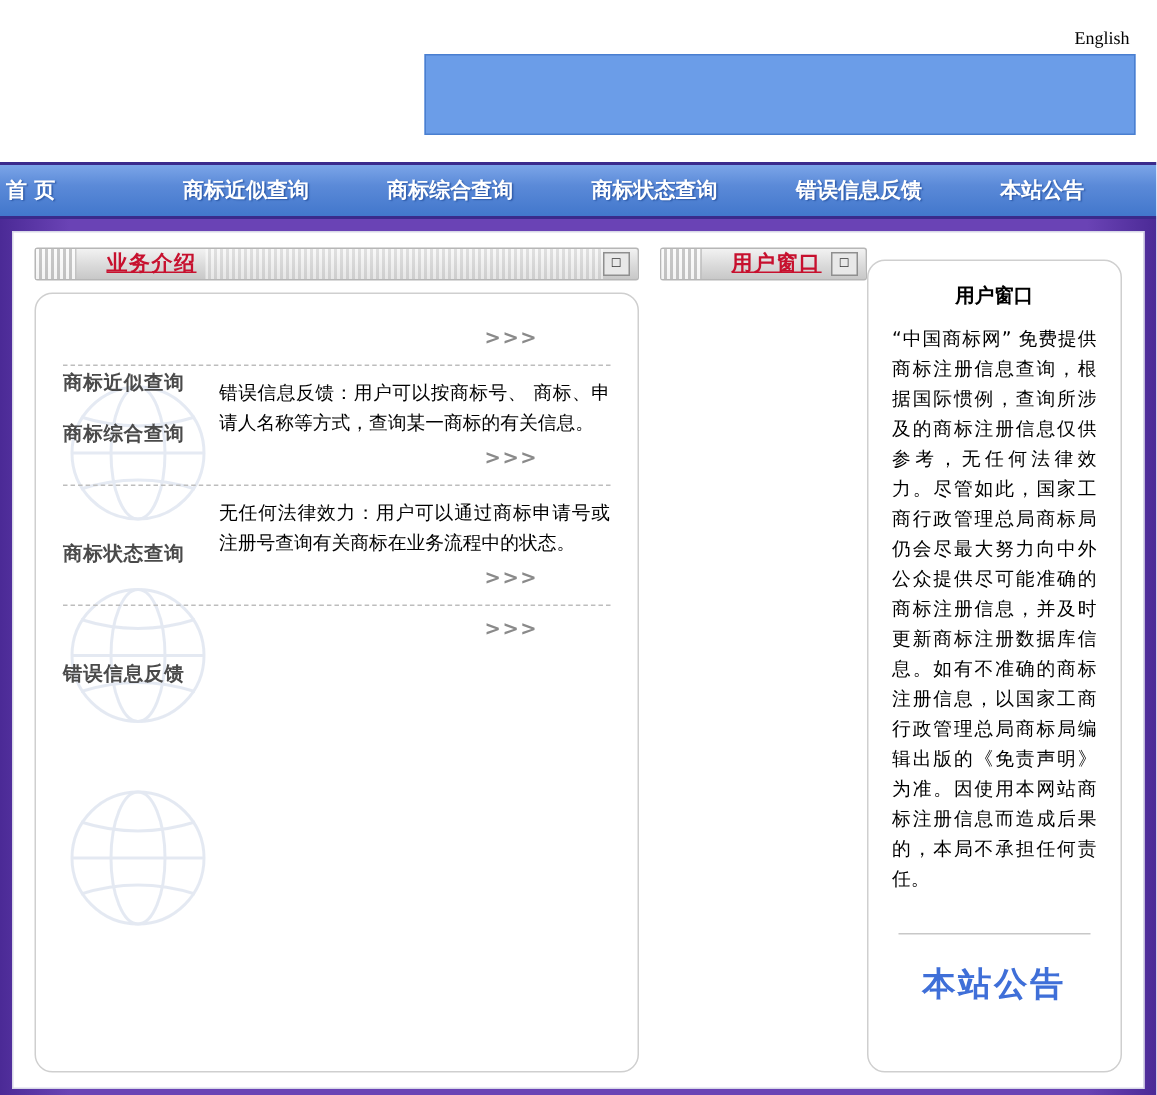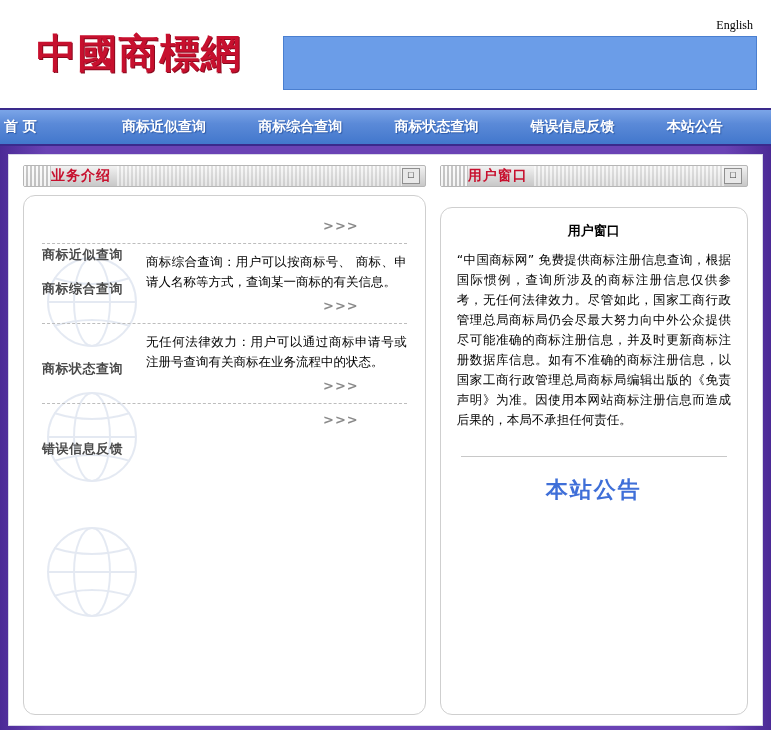--- a/index.html
+++ b/index.html
@@ -107,48 +107,49 @@
     height: 100%;
     background: #ffffff;
     border: 1px solid #d8d8e8;
     box-sizing: border-box;
     padding: 10px 14px;
     display: flex;
     gap: 14px;
   }
 
   .col-left { width: 405px; display: flex; flex-direction: column; }
-  .col-right { width: 310px; display: flex; flex-direction: column; gap: 12px; }
+  .col-right { width: 310px; display: flex; flex-direction: row; }
 
   
   .panel-title {
     position: relative;
     height: 22px;
     background: linear-gradient(to bottom, #f2f2f2 0%, #dcdcdc 50%, #c8c8c8 100%);
     border: 1px solid #b6b6b6;
     border-radius: 2px;
     display: flex;
     align-items: center;
     box-sizing: border-box;
   }
   .panel-title .grip {
     width: 26px;
     height: 100%;
     background: repeating-linear-gradient(to right, #ffffff 0 2px, #bfbfbf 2px 4px);
     opacity: .8;
     border-right: 1px solid #c0c0c0;
   }
   .panel-title .ttl {
-    margin-left: 0;
+    margin-left: 20px;
     font-size: 14px;
     font-weight: bold;
     color: #c7102e;
     font-family: "DejaVu Sans", sans-serif;
     letter-spacing: 1px;
     white-space: nowrap;
+    text-decoration: underline;
   }
   .panel-title .fill {
     flex: 1;
     height: 100%;
     background: repeating-linear-gradient(to right, #ffffff 0 2px, #d2d2d2 2px 4px);
     opacity: .55;
     margin-left: 6px;
   }
   .panel-title .minbtn {
     width: 16px;
@@ -268,23 +269,20 @@
   .footer {
     height: 0;
   }
 </style>
 </head>
 <body>
 
 <div class="page">
 
   <div class="header">
-    <div class="logo">
-      <span class="logo-text">中國商標網</span>
-    </div>
     <a class="english-link" href="#">English</a>
     <div class="banner-box"></div>
   </div>
 
   <div class="navbar">
     <div class="nav-item first">首 页</div>
     <div class="nav-item">商标近似查询</div>
     <div class="nav-item">商标综合查询</div>
     <div class="nav-item">商标状态查询</div>
     <div class="nav-item">错误信息反馈</div>
@@ -326,21 +324,21 @@
 
           <div class="svc-list">
 
             <div class="svc">
               <div class="svc-head">商标近似查询</div>
               <div class="svc-more">&gt;&gt;&gt; </div>
             </div>
 
             <div class="svc">
               <div class="svc-head">商标综合查询</div>
-              <div class="svc-text">商标综合查询：用户可以按商标号、 商标、申请人名称等方式，查询某一商标的有关信息。</div>
+              <div class="svc-text">错误信息反馈：用户可以按商标号、 商标、申请人名称等方式，查询某一商标的有关信息。</div>
               <div class="svc-more">&gt;&gt;&gt; </div>
             </div>
 
             <div class="svc">
               <div class="svc-head">商标状态查询</div>
               <div class="svc-text">无任何法律效力：用户可以通过商标申请号或注册号查询有关商标在业务流程中的状态。</div>
               <div class="svc-more">&gt;&gt;&gt; </div>
             </div>
 
             <div class="svc last">

